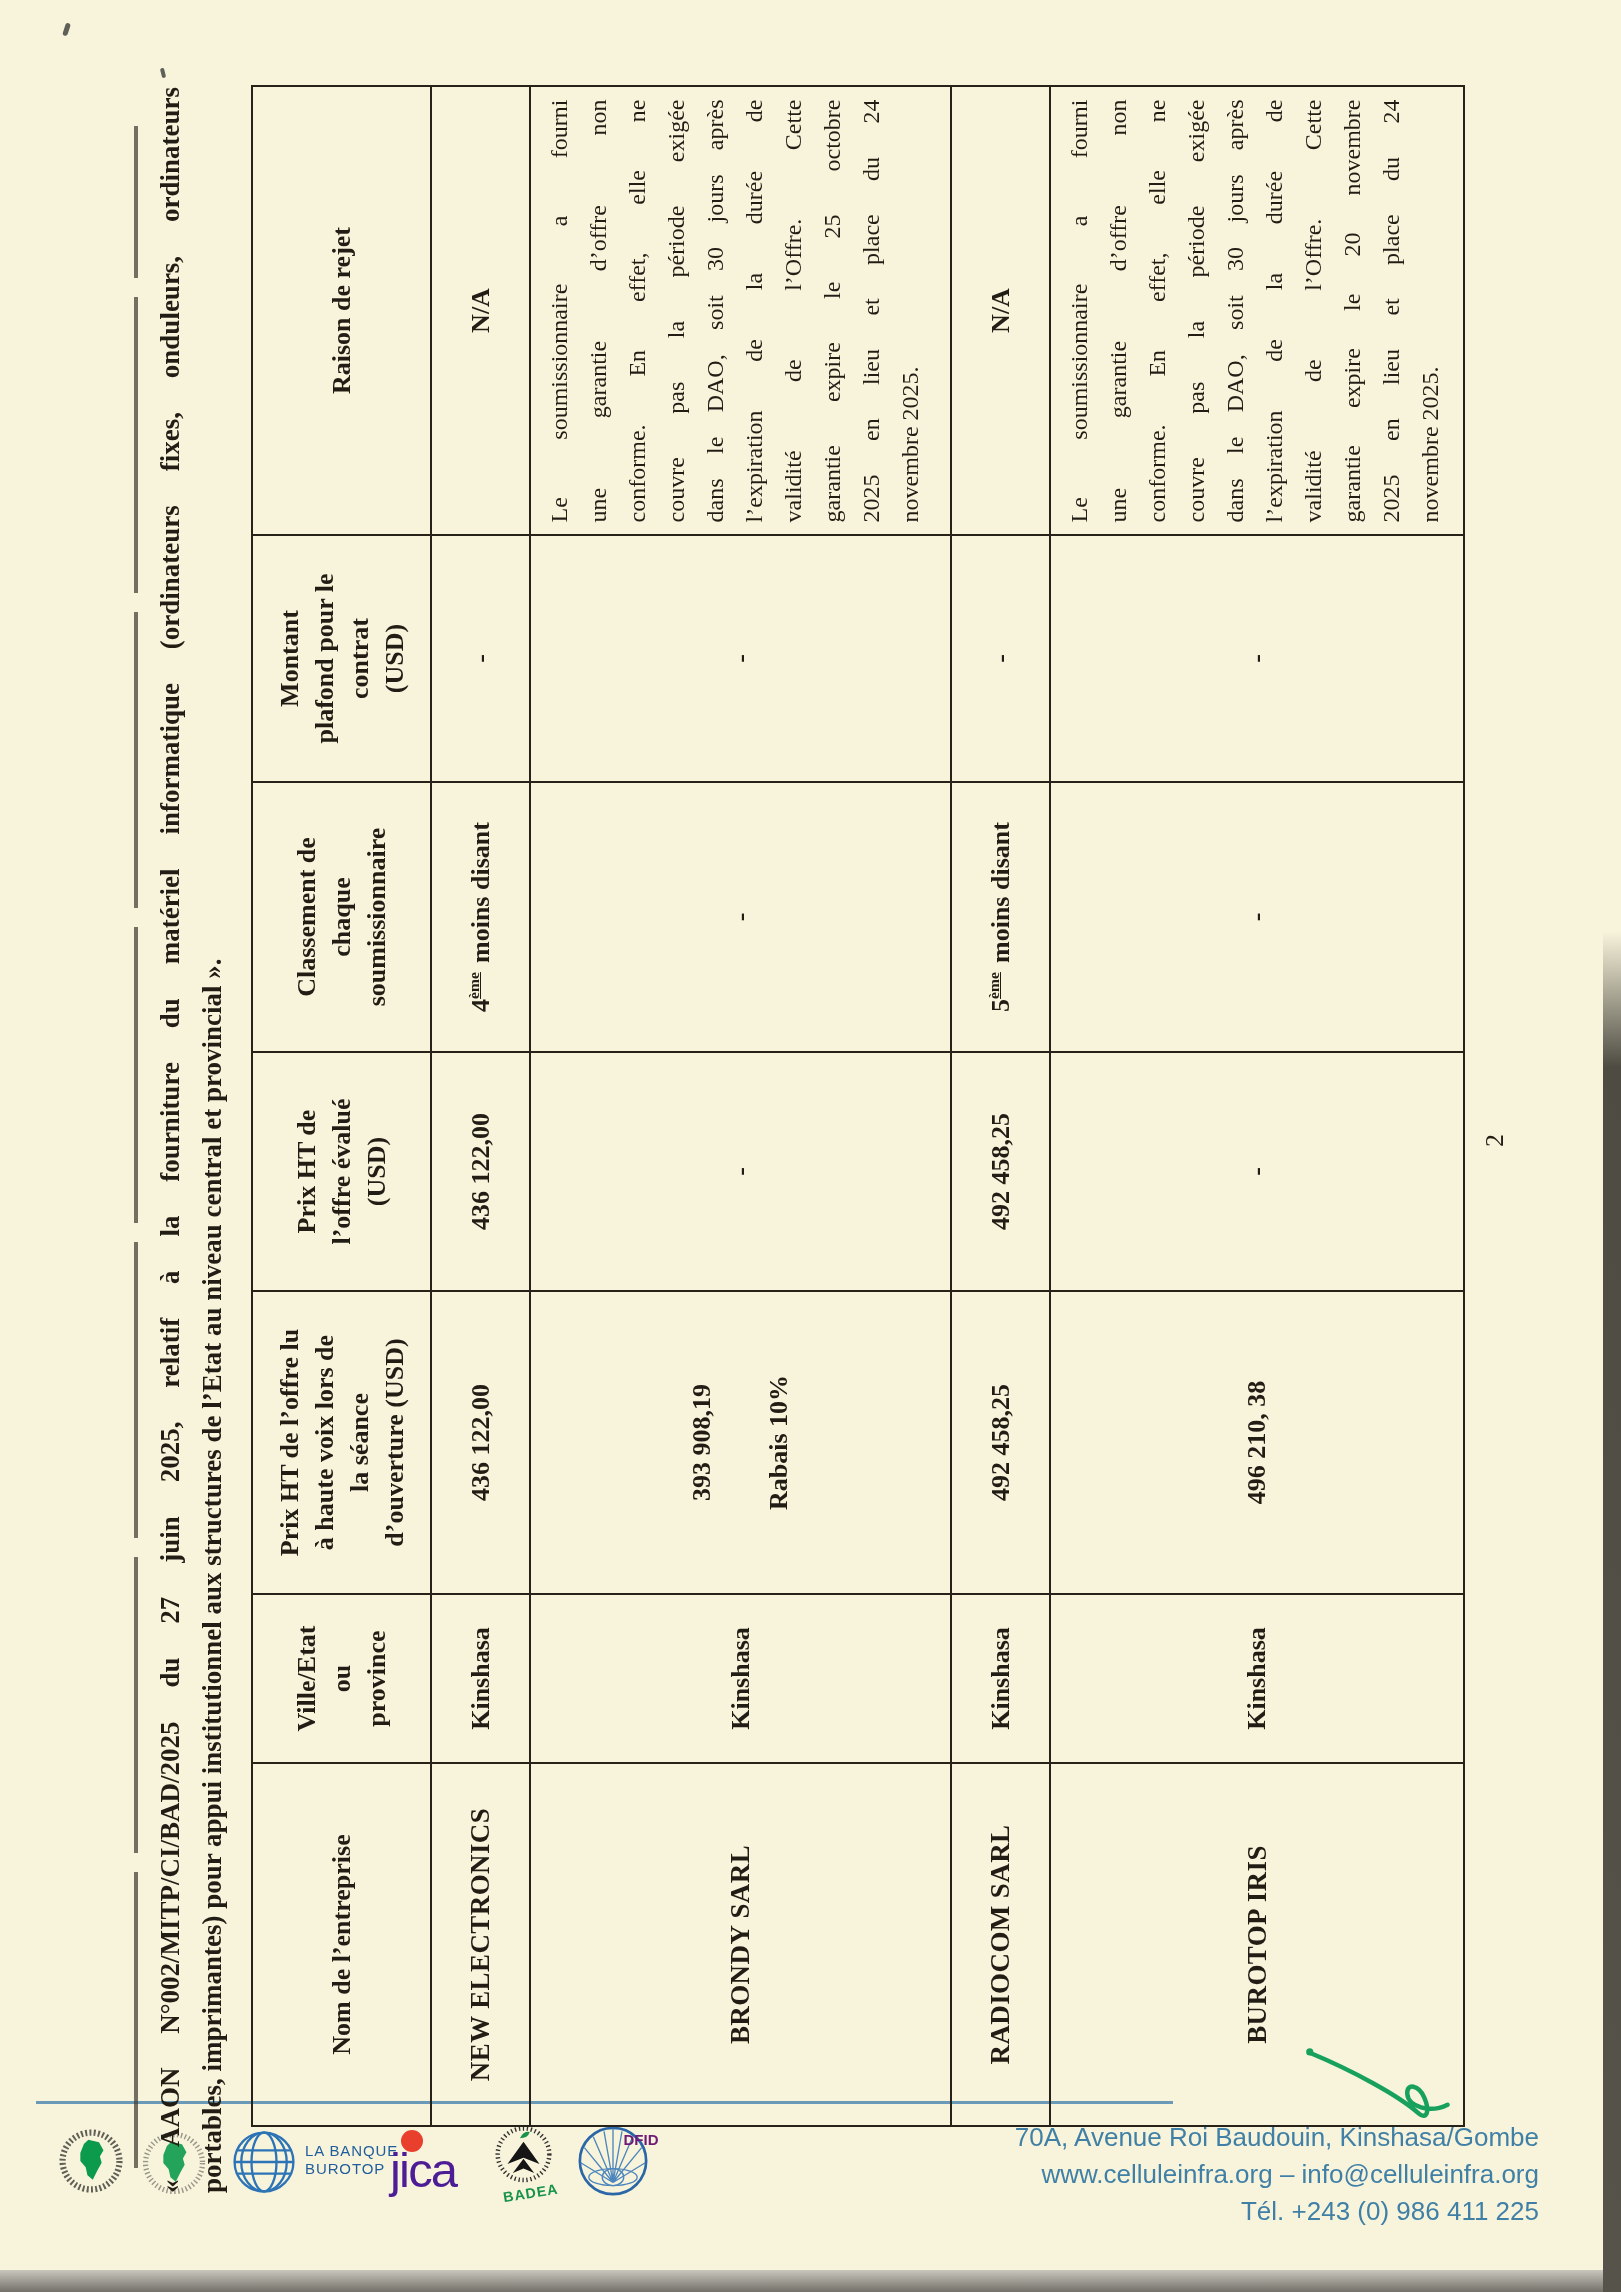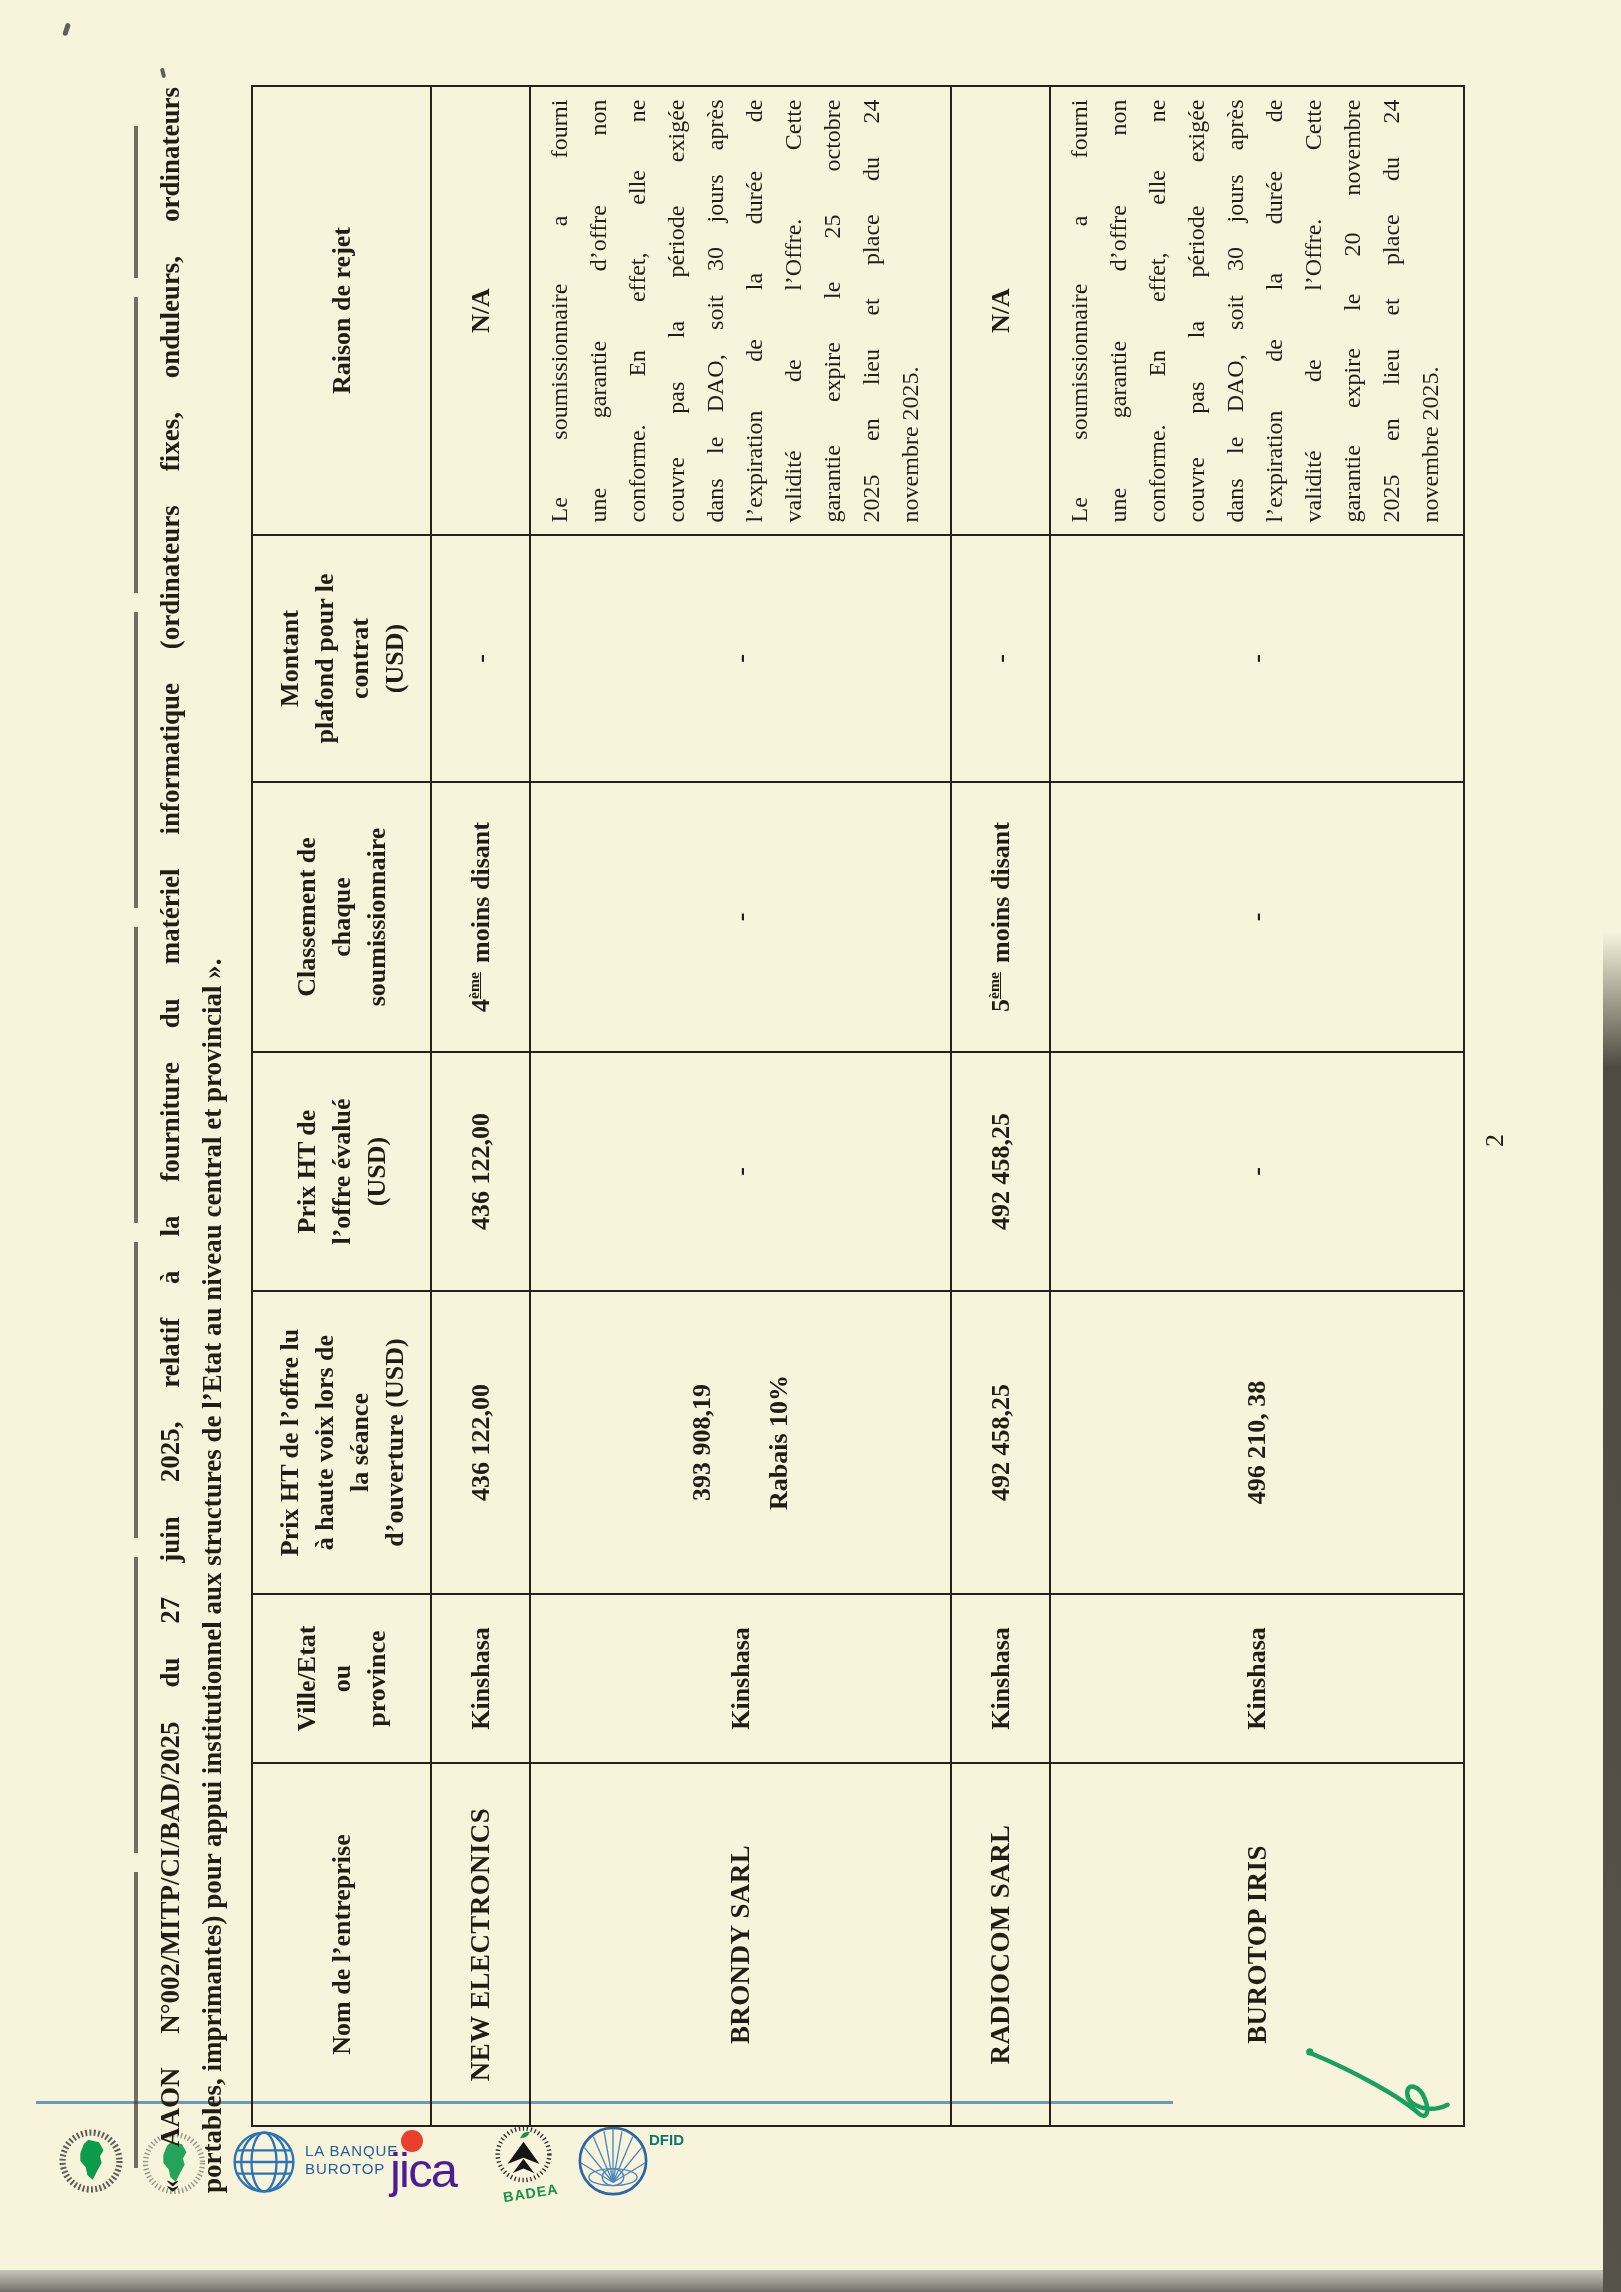--- a/index.html
+++ b/index.html
@@ -43,22 +43,22 @@
   .blue-rule{position:absolute;left:36px;top:2101px;width:1137px;height:2.7px;background:#6b9ab8;}
   .logo{position:absolute;}
   .wbtext{position:absolute;left:305px;top:2142px;font-family:"Liberation Sans",sans-serif;
           font-weight:normal;font-size:15px;line-height:18px;color:#1f5d9c;letter-spacing:0.9px;}
   .jica{position:absolute;left:390px;top:2142px;width:107px;height:57px;}
   .jica-dot{position:absolute;left:10.7px;top:-12.5px;width:22.4px;height:22.4px;border-radius:50%;background:#e8402c;}
   .jica-text{position:absolute;left:0;top:0;font-family:"Liberation Sans",sans-serif;
              font-weight:normal;font-size:49px;color:#4c1d95;letter-spacing:-1.8px;}
   .badea-label{position:absolute;left:503px;top:2185px;font-family:"Liberation Sans",sans-serif;
              font-weight:bold;font-size:14.3px;color:#17934a;transform:rotate(-9deg);letter-spacing:0.9px;}
-  .dfid-label{position:absolute;left:598px;top:2131px;width:86px;text-align:right;
-             font-family:"Liberation Sans",sans-serif;font-weight:bold;font-size:15px;color:#0f766e;}
+  .dfid-label{position:absolute;left:598px;top:2131px;width:86px;text-align:center;
+             font-family:"Liberation Sans",sans-serif;font-weight:bold;font-size:15px;color:#701a75;}
   .address{position:absolute;right:82px;top:2119px;text-align:right;
            font-family:"Liberation Sans",sans-serif;font-size:26px;line-height:37px;color:#4080a6;}
 
   .paraph{position:absolute;left:1299px;top:2040px;}
 
   .band-bottom{position:absolute;left:0;bottom:0;width:1621px;height:23px;
            background:linear-gradient(#c9c7bd,#6e6c64);}
   .band-right{position:absolute;right:0;top:931px;bottom:0;width:18px;
            background:linear-gradient(to bottom,rgba(78,76,66,0),#4e4c42 10%,#55534a);}
   .ink1{position:absolute;left:64px;top:23px;width:5.4px;height:13.4px;background:#3a3a38;
@@ -111,20 +111,25 @@
   <svg class="logo" style="left:570px;top:2125px" width="86" height="72" viewBox="0 0 96 80">
     <circle cx="48" cy="40" r="37" fill="none" stroke="#2b66a7" stroke-width="3"></circle>
     <g stroke="#4d86bd" stroke-width="1.5" fill="none">
       <path d="M48 64 L12 42 M48 64 L16 25 M48 64 L26 13 M48 64 L38 7 M48 64 L48 4 M48 64 L58 7 M48 64 L70 13 M48 64 L80 25 M48 64 L84 42"></path>
       <ellipse cx="48" cy="58" rx="27" ry="9.5"></ellipse>
       <ellipse cx="48" cy="58" rx="12" ry="9.5"></ellipse>
     </g>
   </svg>
   <span class="dfid-label">DFID</span>
 
+  <div class="address">
+      <div>70A, Avenue Roi Baudouin, Kinshasa/Gombe</div>
+      <div>www.celluleinfra.org – info@celluleinfra.org</div>
+      <div>Tél. +243 (0) 986 411 225</div>
+    </div>
 
   <div id="rot">
     <div class="copy-rule"></div>
 
     <div class="doc-title">
         <div>« AAON N°002/MITP/CI/BAD/2025 du 27 juin 2025, relatif à la fourniture du matériel informatique (ordinateurs fixes, onduleurs, ordinateurs</div>
         <div>portables, imprimantes) pour appui institutionnel aux structures de l’Etat au niveau central et provincial ».</div>
       </div>
 
     <div class="tbl">

